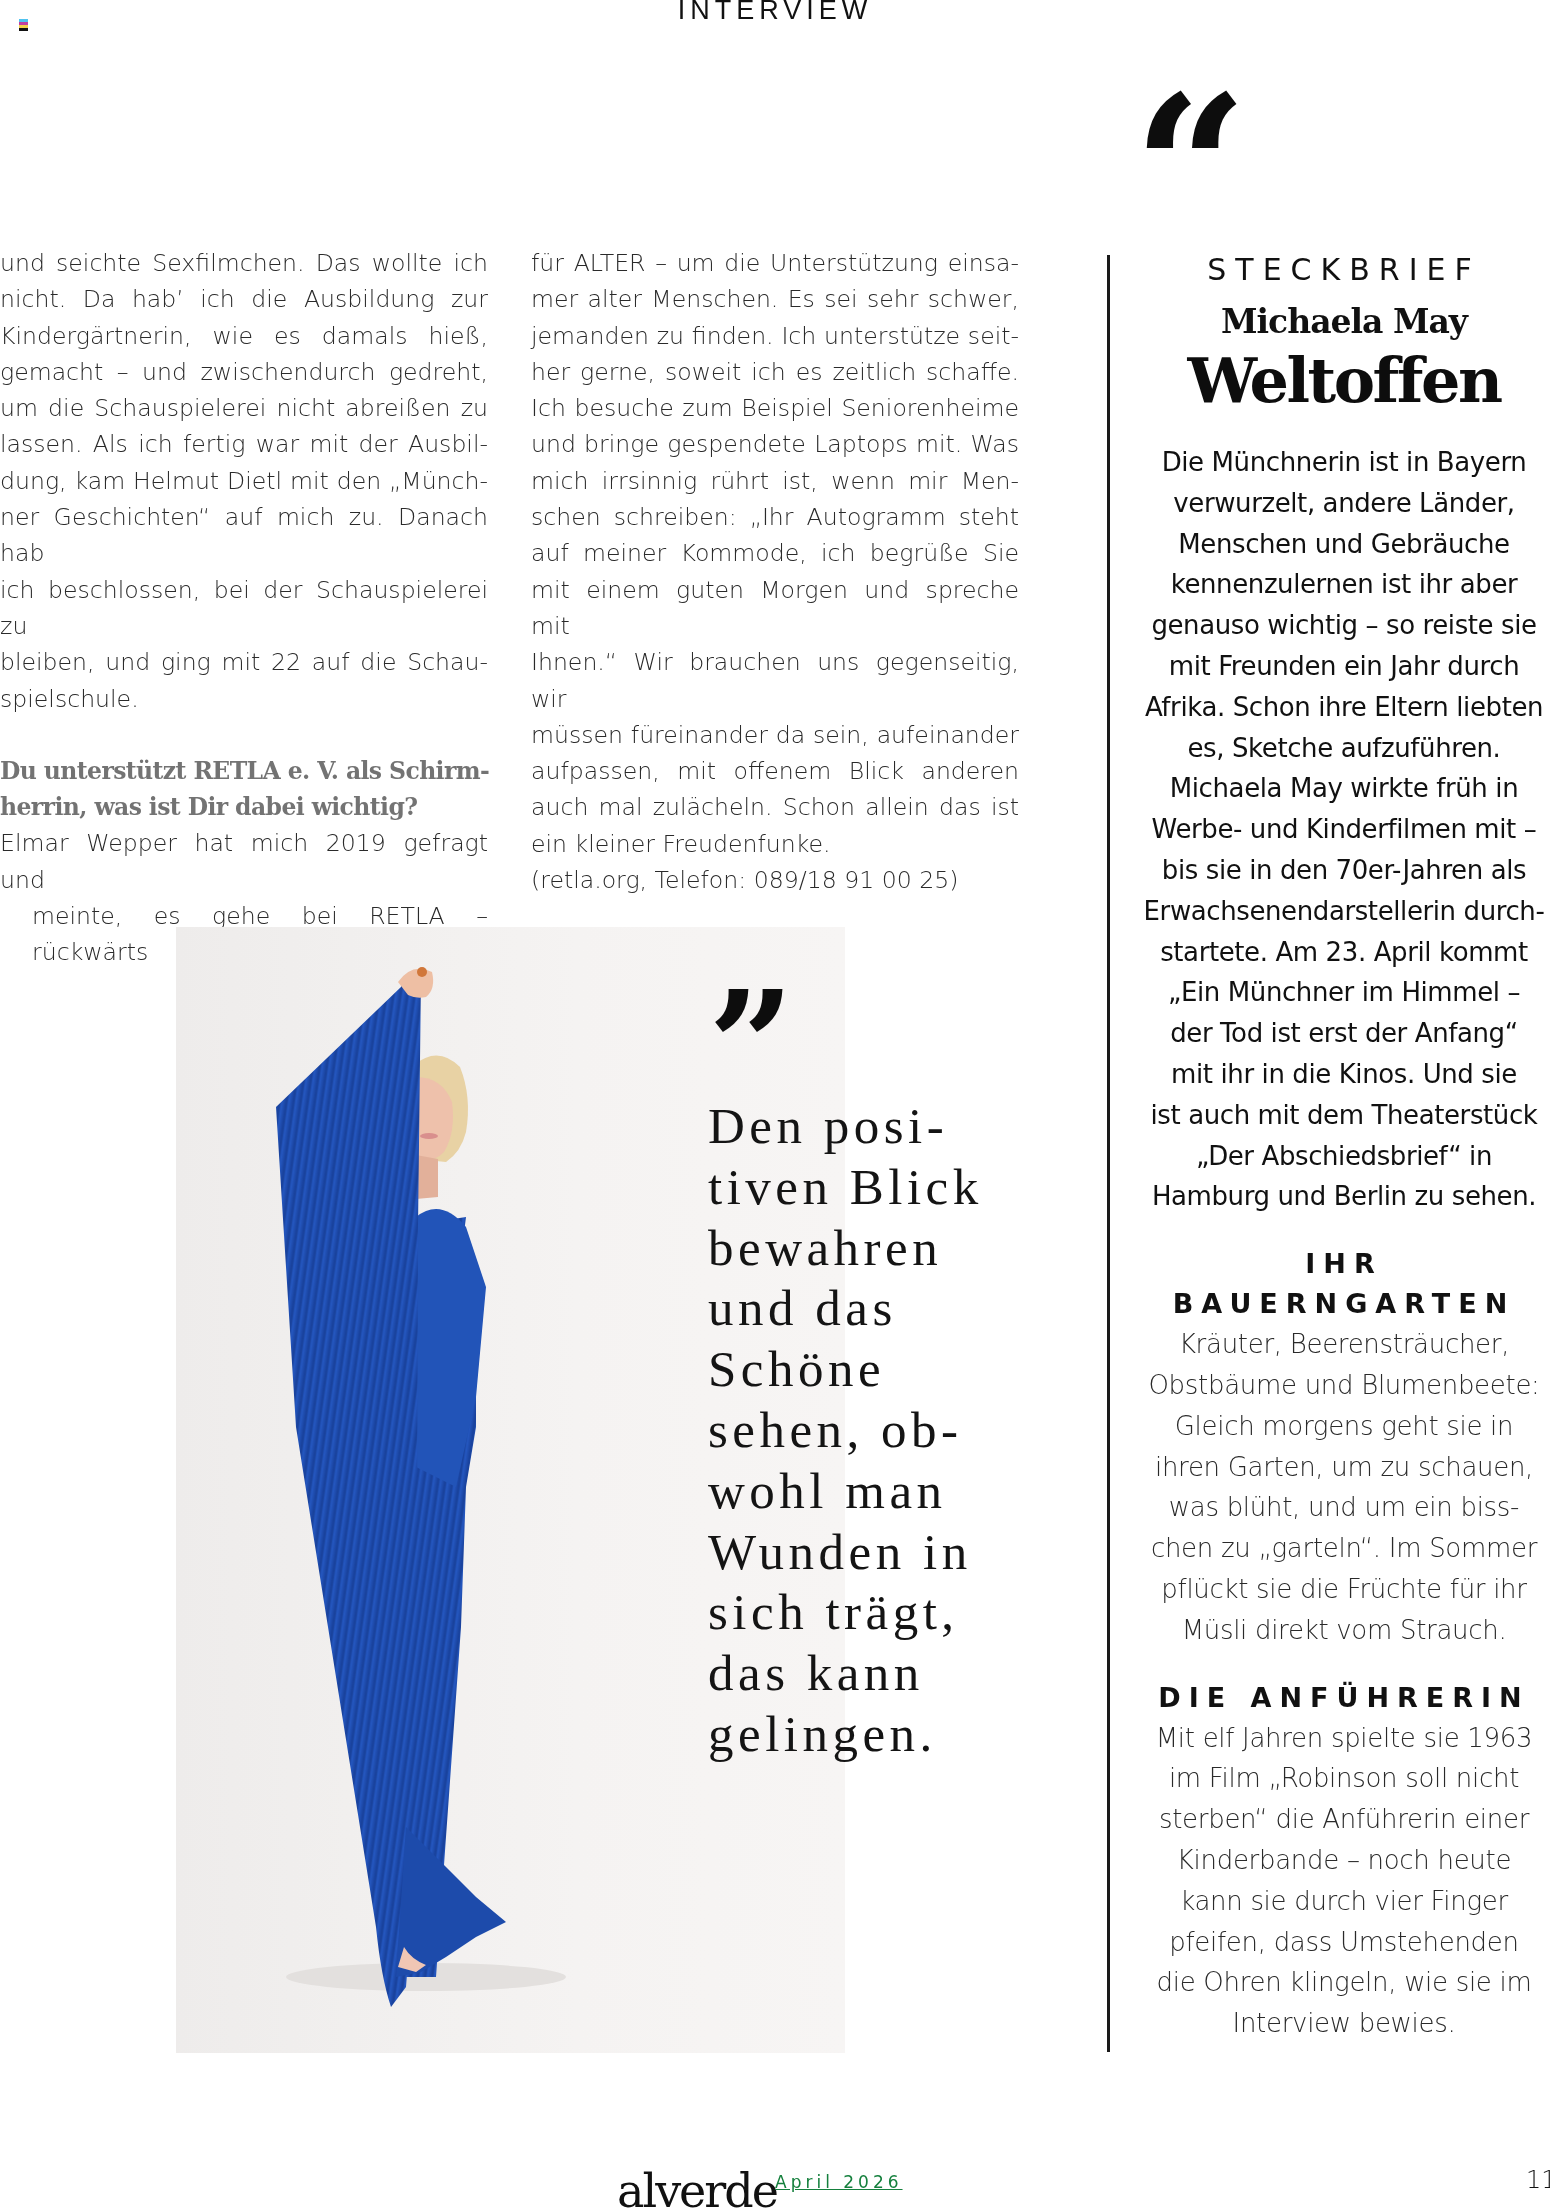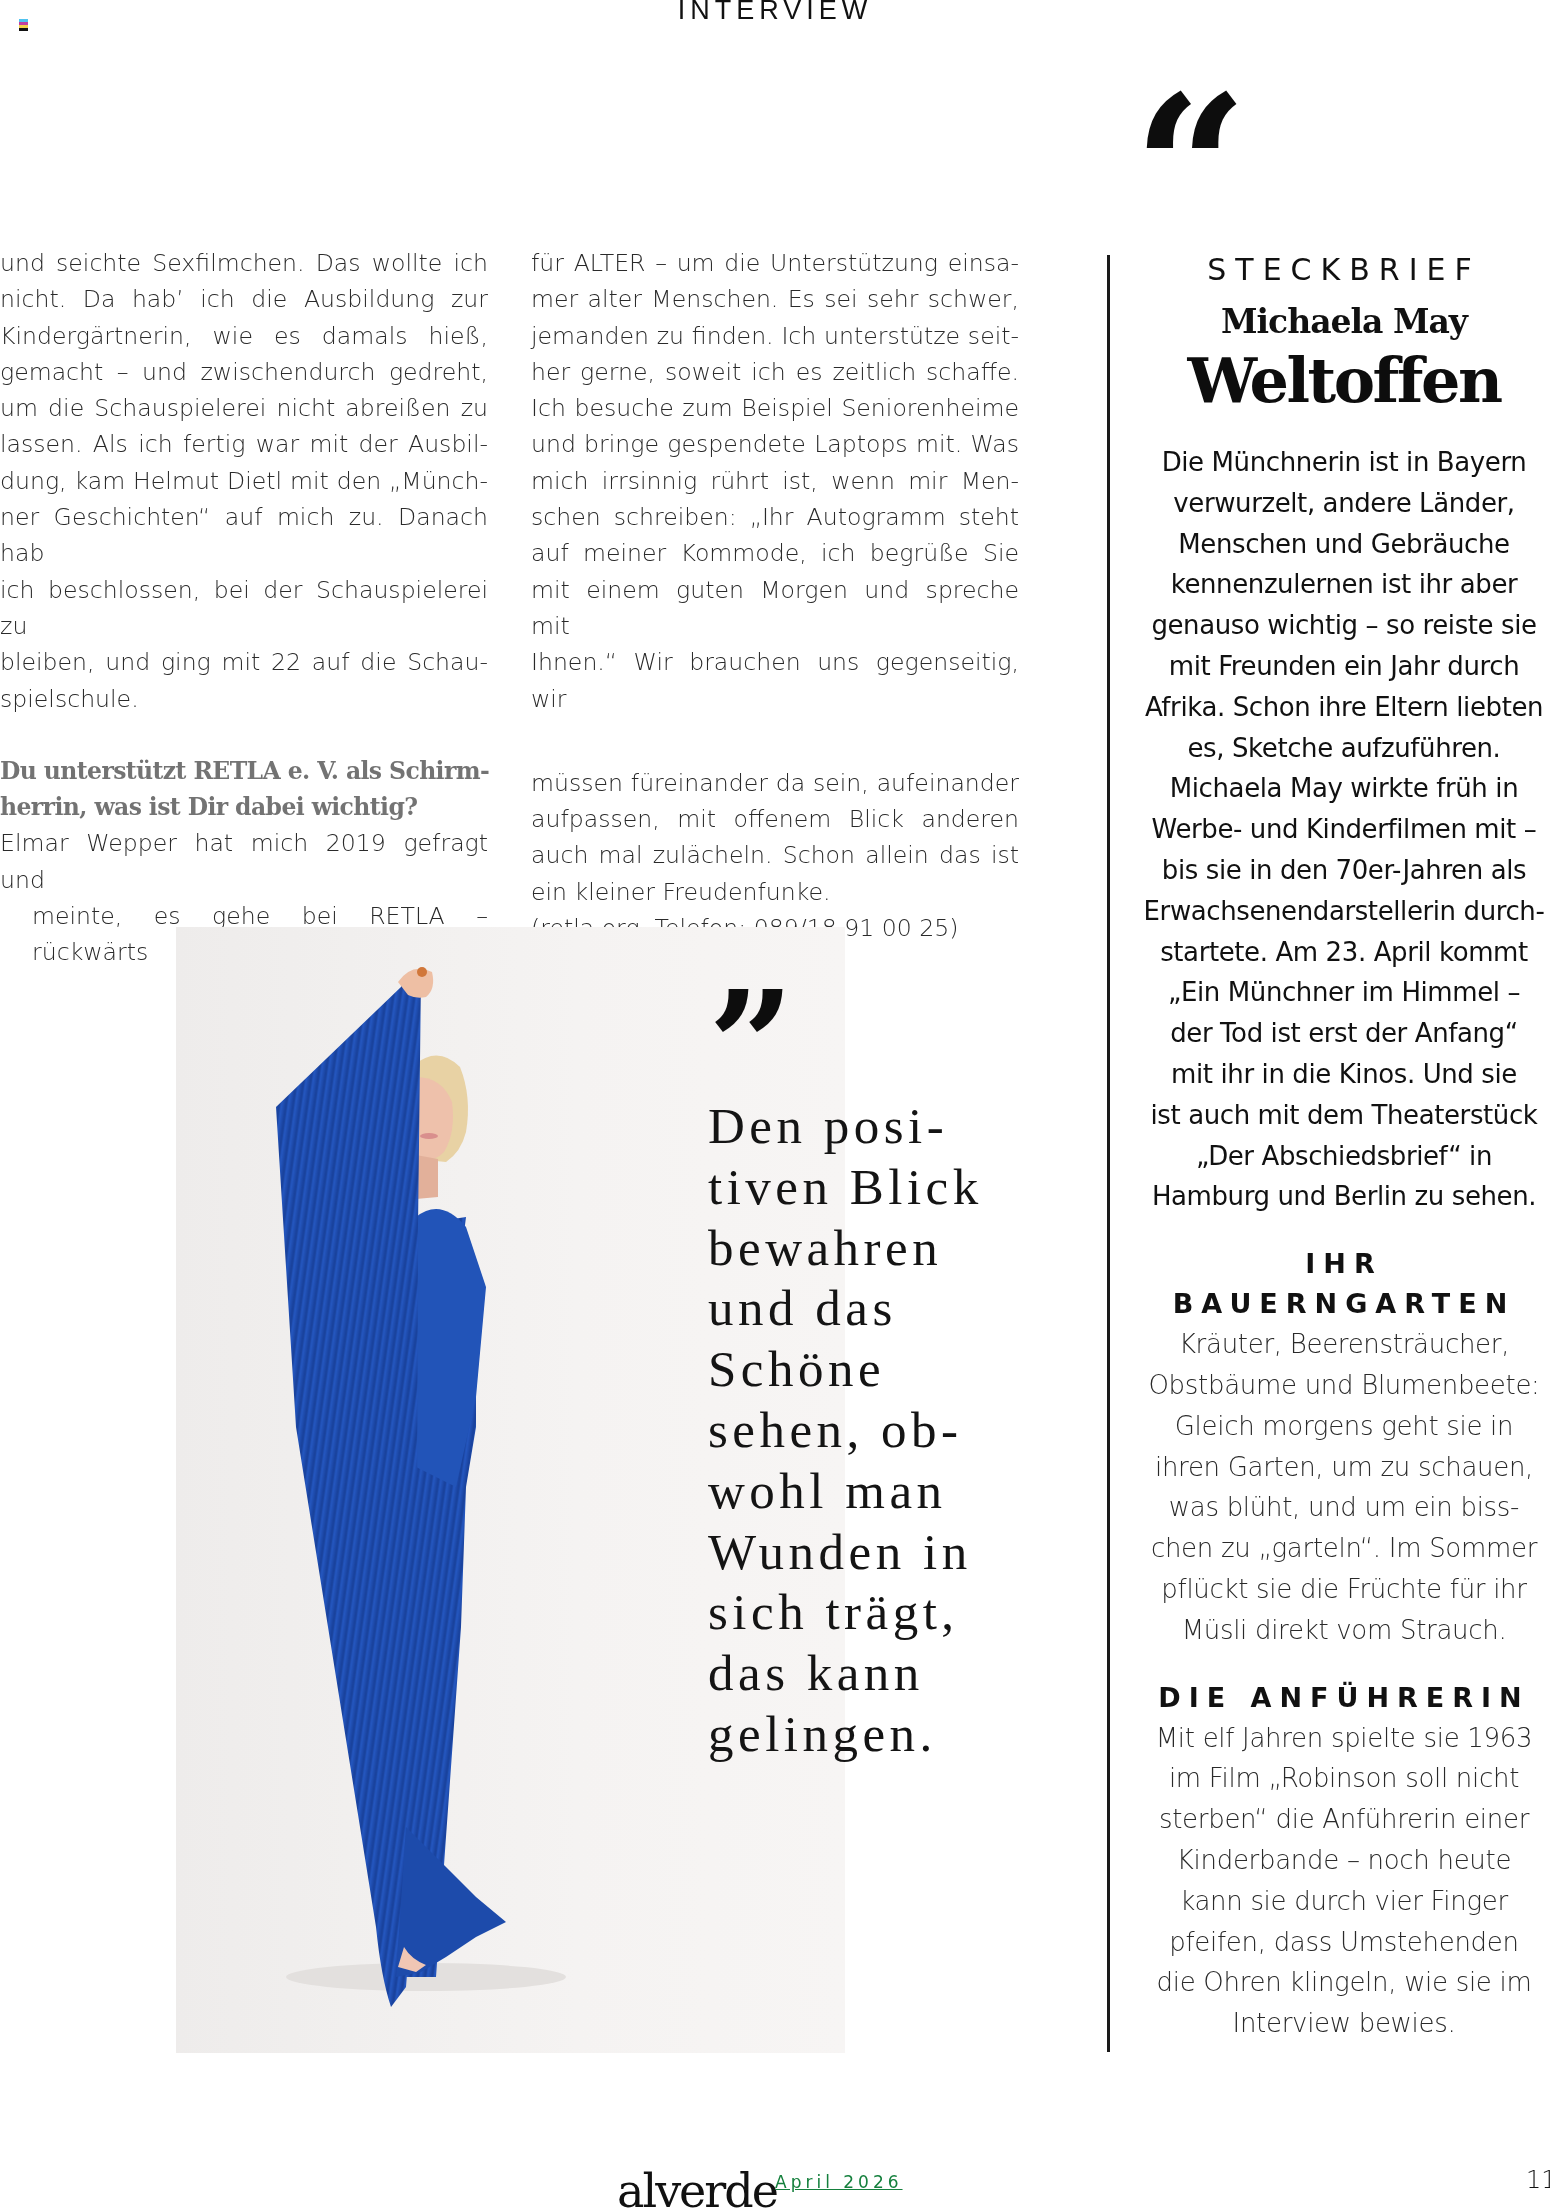--- a/index.html
+++ b/index.html
@@ -102,21 +102,21 @@
     <div class="line" style="text-align: justify; text-align-last: justify; white-space: normal;">mer alter Menschen. Es sei sehr schwer,</div>
     <div class="line" style="text-align: justify; text-align-last: justify; white-space: normal;">jemanden zu finden. Ich unterstütze seit-</div>
     <div class="line" style="text-align: justify; text-align-last: justify; white-space: normal;">her gerne, soweit ich es zeitlich schaffe.</div>
     <div class="line" style="text-align: justify; text-align-last: justify; white-space: normal;">Ich besuche zum Beispiel Seniorenheime</div>
     <div class="line" style="text-align: justify; text-align-last: justify; white-space: normal;">und bringe gespendete Laptops mit. Was</div>
     <div class="line" style="text-align: justify; text-align-last: justify; white-space: normal;">mich irrsinnig rührt ist, wenn mir Men-</div>
     <div class="line" style="text-align: justify; text-align-last: justify; white-space: normal;">schen schreiben: „Ihr Autogramm steht</div>
     <div class="line" style="text-align: justify; text-align-last: justify; white-space: normal;">auf meiner Kommode, ich begrüße Sie</div>
     <div class="line" style="text-align: justify; text-align-last: justify; white-space: normal;">mit einem guten Morgen und spreche mit</div>
     <div class="line" style="text-align: justify; text-align-last: justify; white-space: normal;">Ihnen.“ Wir brauchen uns gegenseitig, wir</div>
-    <div class="line" style="text-align: justify; text-align-last: justify; white-space: normal; margin-top: 48px;">müssen füreinander da sein, aufeinander</div>
+    <div class="line" style="text-align: justify; text-align-last: justify; white-space: normal;">müssen füreinander da sein, aufeinander</div>
     <div class="line" style="text-align: justify; text-align-last: justify; white-space: normal;">aufpassen, mit offenem Blick anderen</div>
     <div class="line" style="text-align: justify; text-align-last: justify; white-space: normal;">auch mal zulächeln. Schon allein das ist</div>
     <div class="line" style="text-align: justify; text-align-last: left; white-space: normal;">ein kleiner Freudenfunke.</div>
     <div class="line" style="text-align-last: left;">(retla.org, Telefon: 089/18 91 00 25)</div>
   </div>
 
 <div class="photo">
   <svg width="669" height="1126" viewBox="0 0 669 1126">
     <defs>
       <linearGradient id="fab" x1="0" x2="1" y1="0" y2="0">

